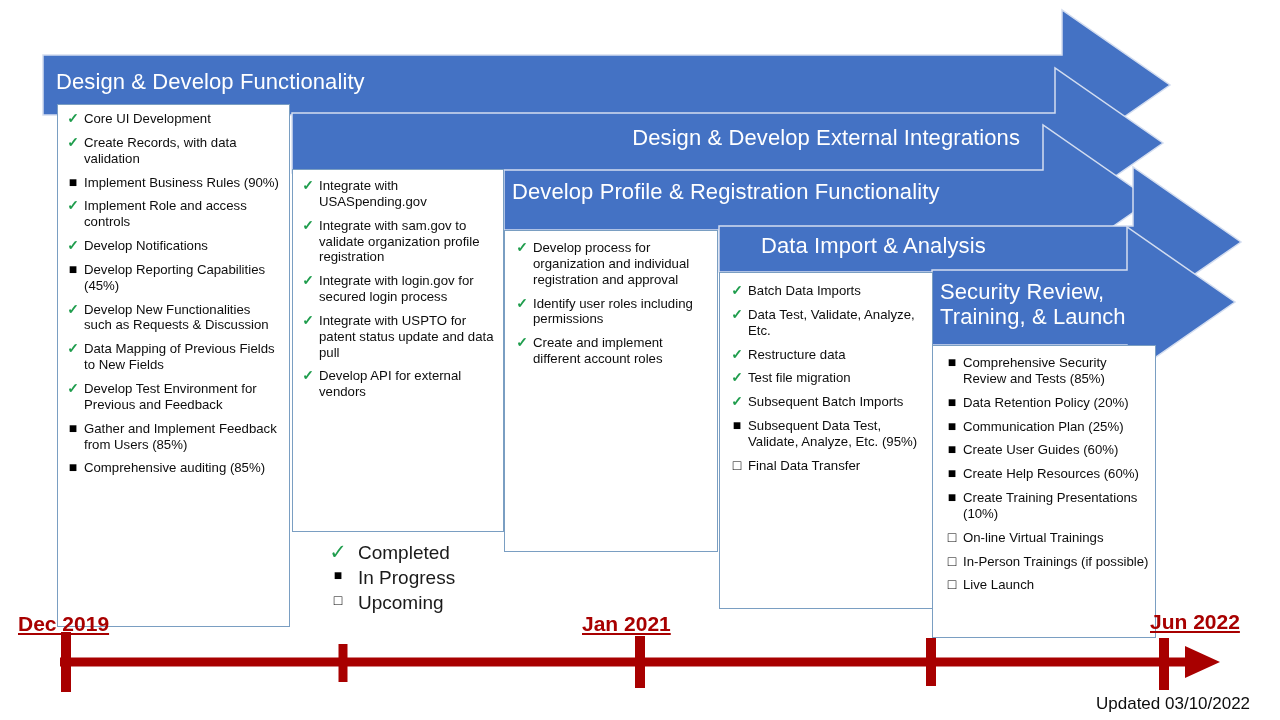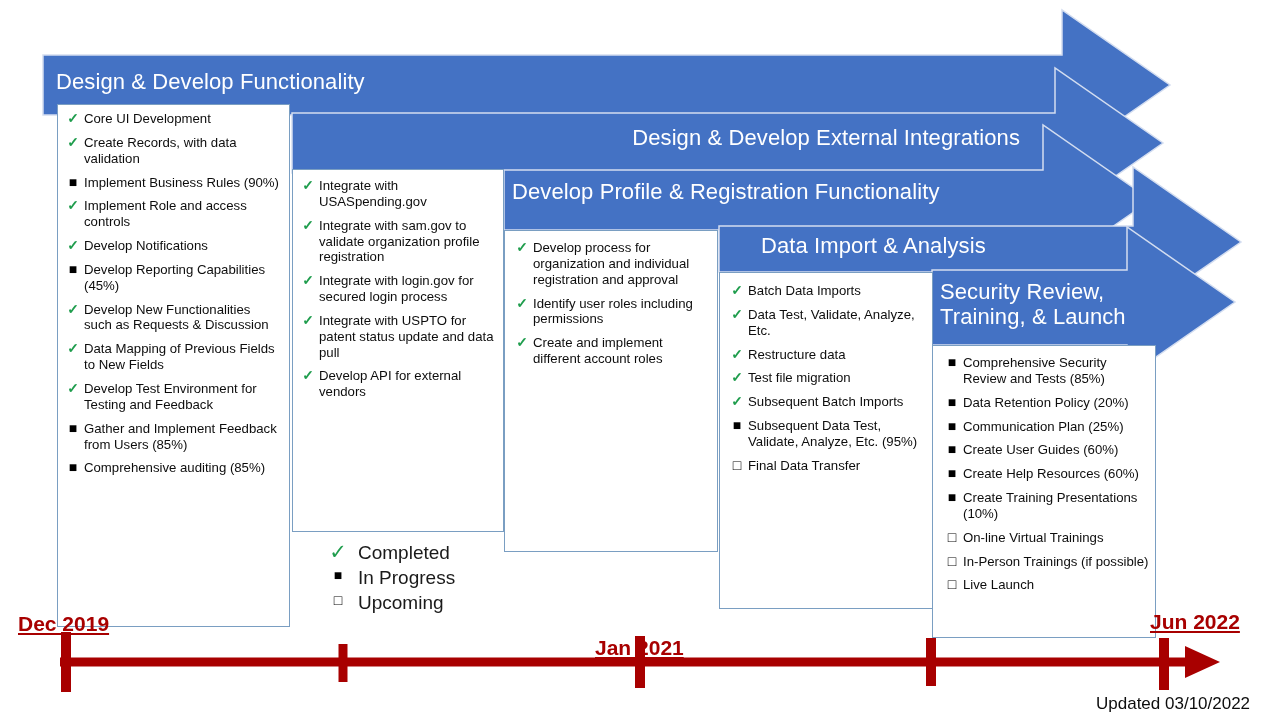--- a/index.html
+++ b/index.html
@@ -89,21 +89,21 @@
   <div class="listbox" style="left:57px;top:104px;width:233px;height:523px;padding:6px 8px 0 4px;">
     <ul>
         <li><span class="mk done">✓</span><span>Core UI Development</span></li>
         <li><span class="mk done">✓</span><span>Create Records, with data validation</span></li>
         <li><span class="mk prog">■</span><span>Implement  Business Rules (90%)</span></li>
         <li><span class="mk done">✓</span><span>Implement  Role and access controls</span></li>
         <li><span class="mk done">✓</span><span>Develop Notifications</span></li>
         <li><span class="mk prog">■</span><span>Develop Reporting Capabilities (45%)</span></li>
         <li><span class="mk done">✓</span><span>Develop New  Functionalities such as Requests &amp; Discussion</span></li>
         <li><span class="mk done">✓</span><span>Data Mapping of Previous Fields to New Fields</span></li>
-        <li><span class="mk done">✓</span><span>Develop Test Environment for Testing and Feedback</span></li>
+        <li><span class="mk done">✓</span><span>Develop Test Environment for Previous and Feedback</span></li>
         <li><span class="mk prog">■</span><span>Gather and Implement Feedback from Users (85%)</span></li>
         <li><span class="mk prog">■</span><span>Comprehensive  auditing (85%)</span></li>
       </ul>
   </div>
 
   <div class="listbox" style="left:292px;top:169px;width:212px;height:363px;padding:8px 8px 0 4px;">
     <ul>
         <li><span class="mk done">✓</span><span>Integrate with USASpending.gov</span></li>
         <li><span class="mk done">✓</span><span>Integrate with  sam.gov to validate organization profile registration</span></li>
         <li><span class="mk done">✓</span><span>Integrate with  login.gov for secured login process</span></li>
@@ -155,17 +155,17 @@
       <span class="g prog">■</span>
       <span>In Progress</span>
     </div>
     <div class="row">
       <span class="g up">□</span>
       <span>Upcoming</span>
     </div>
   </div>
 
   <div class="tl-label" style="left:18px;top:612px;">Dec 2019</div>
-  <div class="tl-label" style="left:595px;top:612px;margin-top:24px;">Jan 2021</div>
+  <div class="tl-label" style="left:582px;top:612px;">Jan 2021</div>
   <div class="tl-label" style="left:1150px;top:610px;">Jun 2022</div>
   <div class="updated" style="left:1096px;top:694px;">Updated 03/10/2022</div>
 
 </div>
 
 </body></html>

